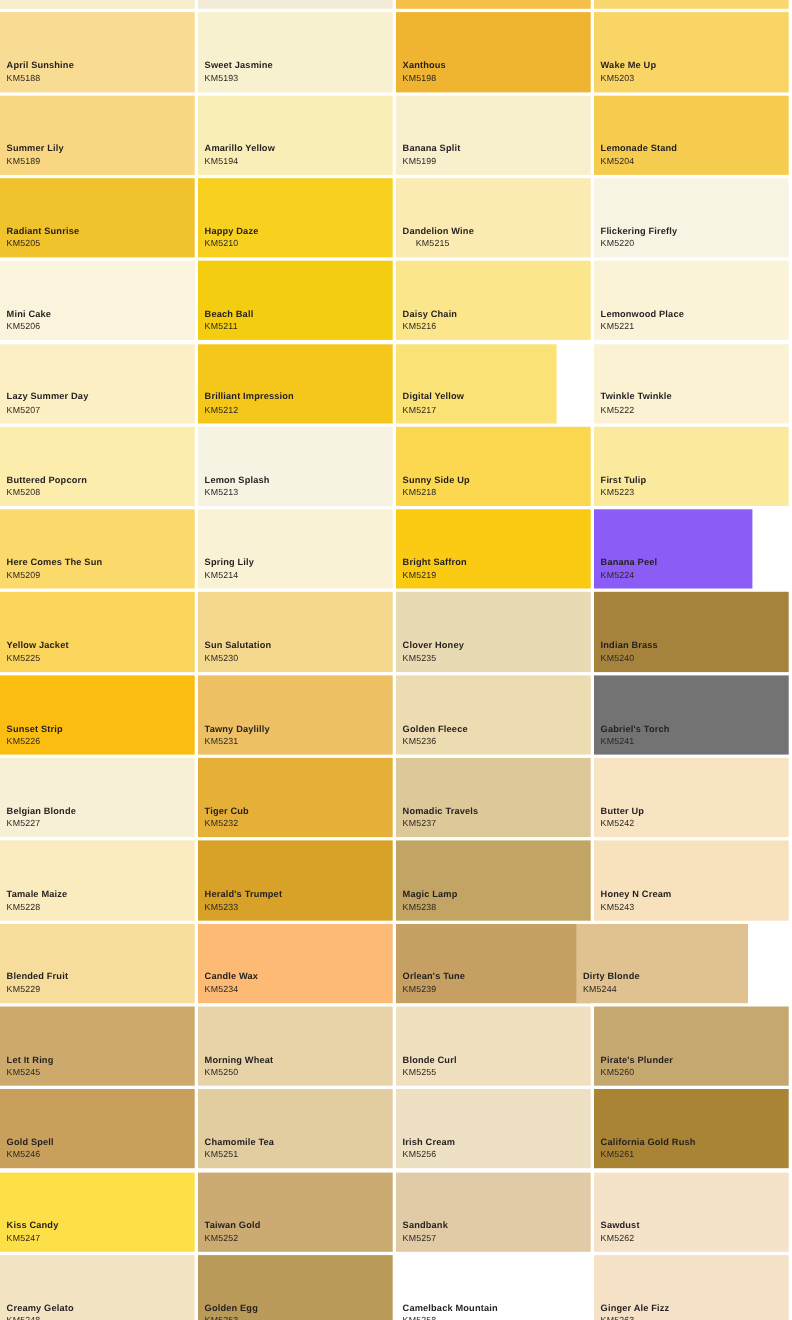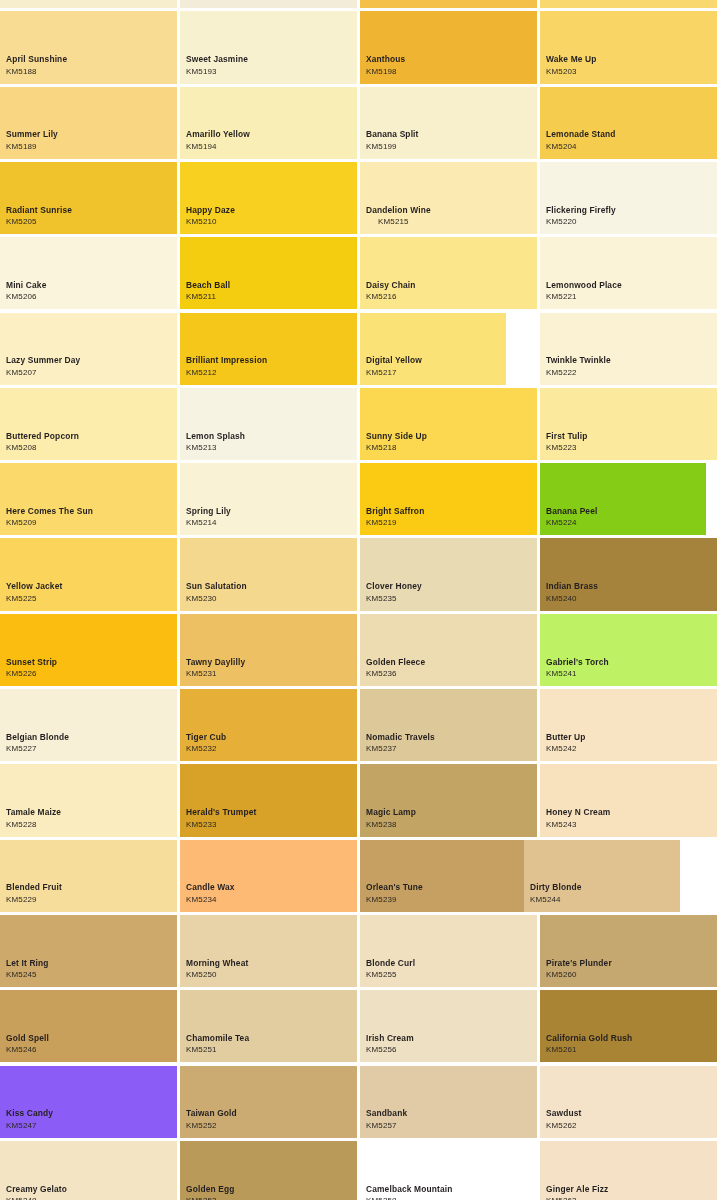--- a/index.html
+++ b/index.html
@@ -228,21 +228,21 @@
         <span class="sw-name" style="color: rgb(35, 31, 32);">Spring Lily</span>
         <span class="sw-code" style="color: rgb(44, 39, 34);">KM5214</span>
       </div>
     </div>
     <div class="swatch" style="left: 360px; top: 463.1px; width: 177px; height: 72.3px; background: rgb(250, 203, 18);">
       <div class="swatch-label">
         <span class="sw-name" style="color: rgb(35, 31, 32);">Bright Saffron</span>
         <span class="sw-code" style="color: rgb(44, 39, 34);">KM5219</span>
       </div>
     </div>
-    <div class="swatch" style="left: 540px; top: 463.1px; width: 166px; height: 72.3px; background: #84cc16;">
+    <div class="swatch" style="left: 540px; top: 463.1px; width: 144px; height: 72.3px; background: #8b5cf6;">
       <div class="swatch-label">
         <span class="sw-name" style="color: rgb(35, 31, 32);">Banana Peel</span>
         <span class="sw-code" style="color: rgb(44, 39, 34);">KM5224</span>
       </div>
     </div>
     <div class="swatch" style="left: 0px; top: 538.4px; width: 177px; height: 72.3px; background: rgb(251, 212, 92);">
       <div class="swatch-label">
         <span class="sw-name" style="color: rgb(35, 31, 32);">Yellow Jacket</span>
         <span class="sw-code" style="color: rgb(44, 39, 34);">KM5225</span>
       </div>
@@ -276,21 +276,21 @@
         <span class="sw-name" style="color: rgb(35, 31, 32);">Tawny Daylilly</span>
         <span class="sw-code" style="color: rgb(44, 39, 34);">KM5231</span>
       </div>
     </div>
     <div class="swatch" style="left: 360px; top: 613.7px; width: 177px; height: 72.3px; background: rgb(237, 220, 178);">
       <div class="swatch-label">
         <span class="sw-name" style="color: rgb(35, 31, 32);">Golden Fleece</span>
         <span class="sw-code" style="color: rgb(44, 39, 34);">KM5236</span>
       </div>
     </div>
-    <div class="swatch" style="left: 540px; top: 613.7px; width: 177px; height: 72.3px; background: #bef264;">
+    <div class="swatch" style="left: 540px; top: 613.7px; width: 177px; height: 72.3px; background: #737373;">
       <div class="swatch-label">
         <span class="sw-name" style="color: rgb(35, 31, 32);">Gabriel's Torch</span>
         <span class="sw-code" style="color: rgb(44, 39, 34);">KM5241</span>
       </div>
     </div>
     <div class="swatch" style="left: 0px; top: 689px; width: 177px; height: 72.3px; background: rgb(248, 240, 214);">
       <div class="swatch-label">
         <span class="sw-name" style="color: rgb(35, 31, 32);">Belgian Blonde</span>
         <span class="sw-code" style="color: rgb(44, 39, 34);">KM5227</span>
       </div>
@@ -402,21 +402,21 @@
         <span class="sw-name" style="color: rgb(35, 31, 32);">Irish Cream</span>
         <span class="sw-code" style="color: rgb(44, 39, 34);">KM5256</span>
       </div>
     </div>
     <div class="swatch" style="left: 540px; top: 990.2px; width: 177px; height: 72.3px; background: rgb(169, 132, 52);">
       <div class="swatch-label">
         <span class="sw-name" style="color: rgb(35, 31, 32);">California Gold Rush</span>
         <span class="sw-code" style="color: rgb(44, 39, 34);">KM5261</span>
       </div>
     </div>
-    <div class="swatch" style="left: 0px; top: 1065.5px; width: 177px; height: 72.3px; background: #8b5cf6;">
+    <div class="swatch" style="left: 0px; top: 1065.5px; width: 177px; height: 72.3px; background: #fde047;">
       <div class="swatch-label">
         <span class="sw-name" style="color: rgb(35, 31, 32);">Kiss Candy</span>
         <span class="sw-code" style="color: rgb(44, 39, 34);">KM5247</span>
       </div>
     </div>
     <div class="swatch" style="left: 180px; top: 1065.5px; width: 177px; height: 72.3px; background: rgb(203, 171, 114);">
       <div class="swatch-label">
         <span class="sw-name" style="color: rgb(35, 31, 32);">Taiwan Gold</span>
         <span class="sw-code" style="color: rgb(44, 39, 34);">KM5252</span>
       </div>

